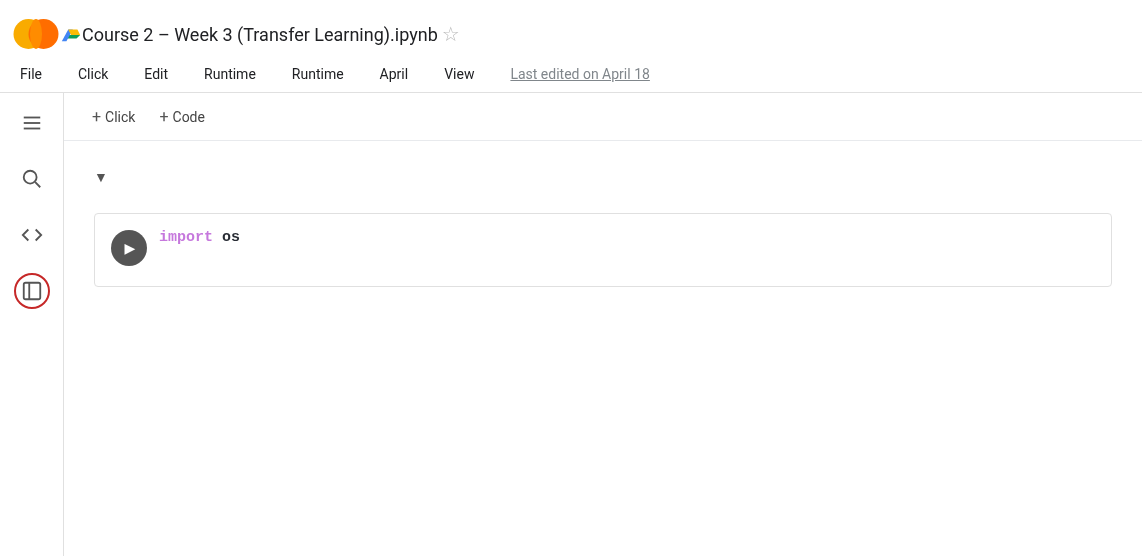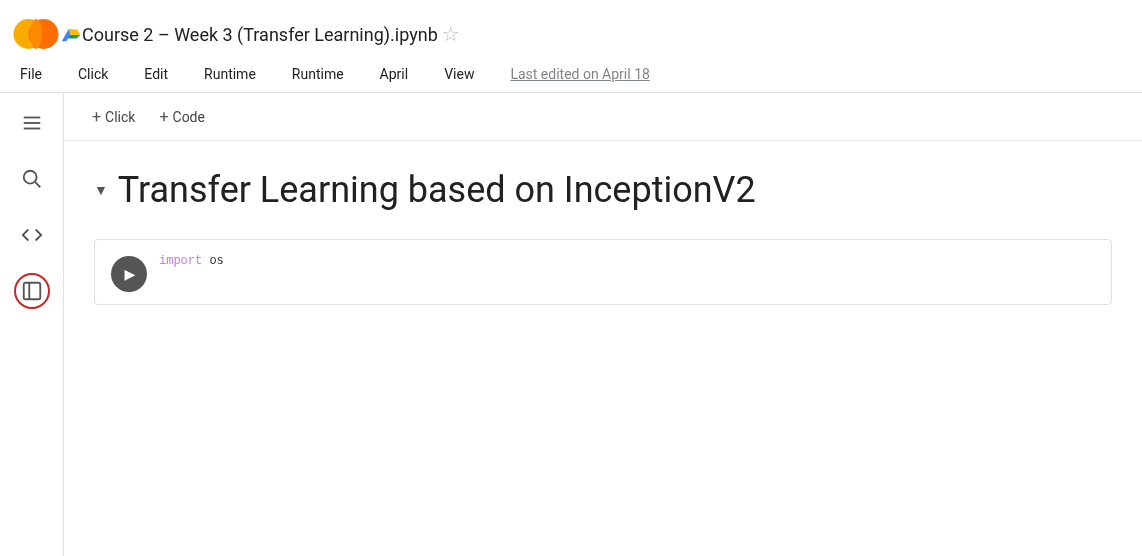--- a/index.html
+++ b/index.html
@@ -180,22 +180,23 @@
       margin-top: 4px;
     }
     .run-btn::after {
       content: '▶';
       color: #fff;
       font-size: 14px;
       margin-left: 2px;
     }
     .code-content {
       font-family: 'Courier New', Consolas, monospace;
-      font-size: 12px;
+      font-size: 15px;
       line-height: 1.6;
+      font-weight: bold;
     }
     .code-line {
       display: block;
     }
     .kw-import { color: #c678dd; }
     .kw-from { color: #c678dd; }
     .kw-plain { color: #282c34; }
 
     
     .annotation-wrapper {
@@ -294,21 +295,20 @@
       <div class="toolbar-btn">
         <span class="plus">+</span>
         <span>Code</span>
       </div>
     </div>
 
     <div class="notebook-content">
 
       <div class="heading-cell">
         <span class="collapse-arrow">▼</span>
-        <span class="heading-text">Transfer Learning based on InceptionV2</span>
       </div>
 
 
       <div class="code-cell">
         <div class="run-btn"></div>
         <div class="code-content">
           <span class="code-line">
             <span class="kw-import">import</span>
             <span class="kw-plain"> os</span>
           </span>

